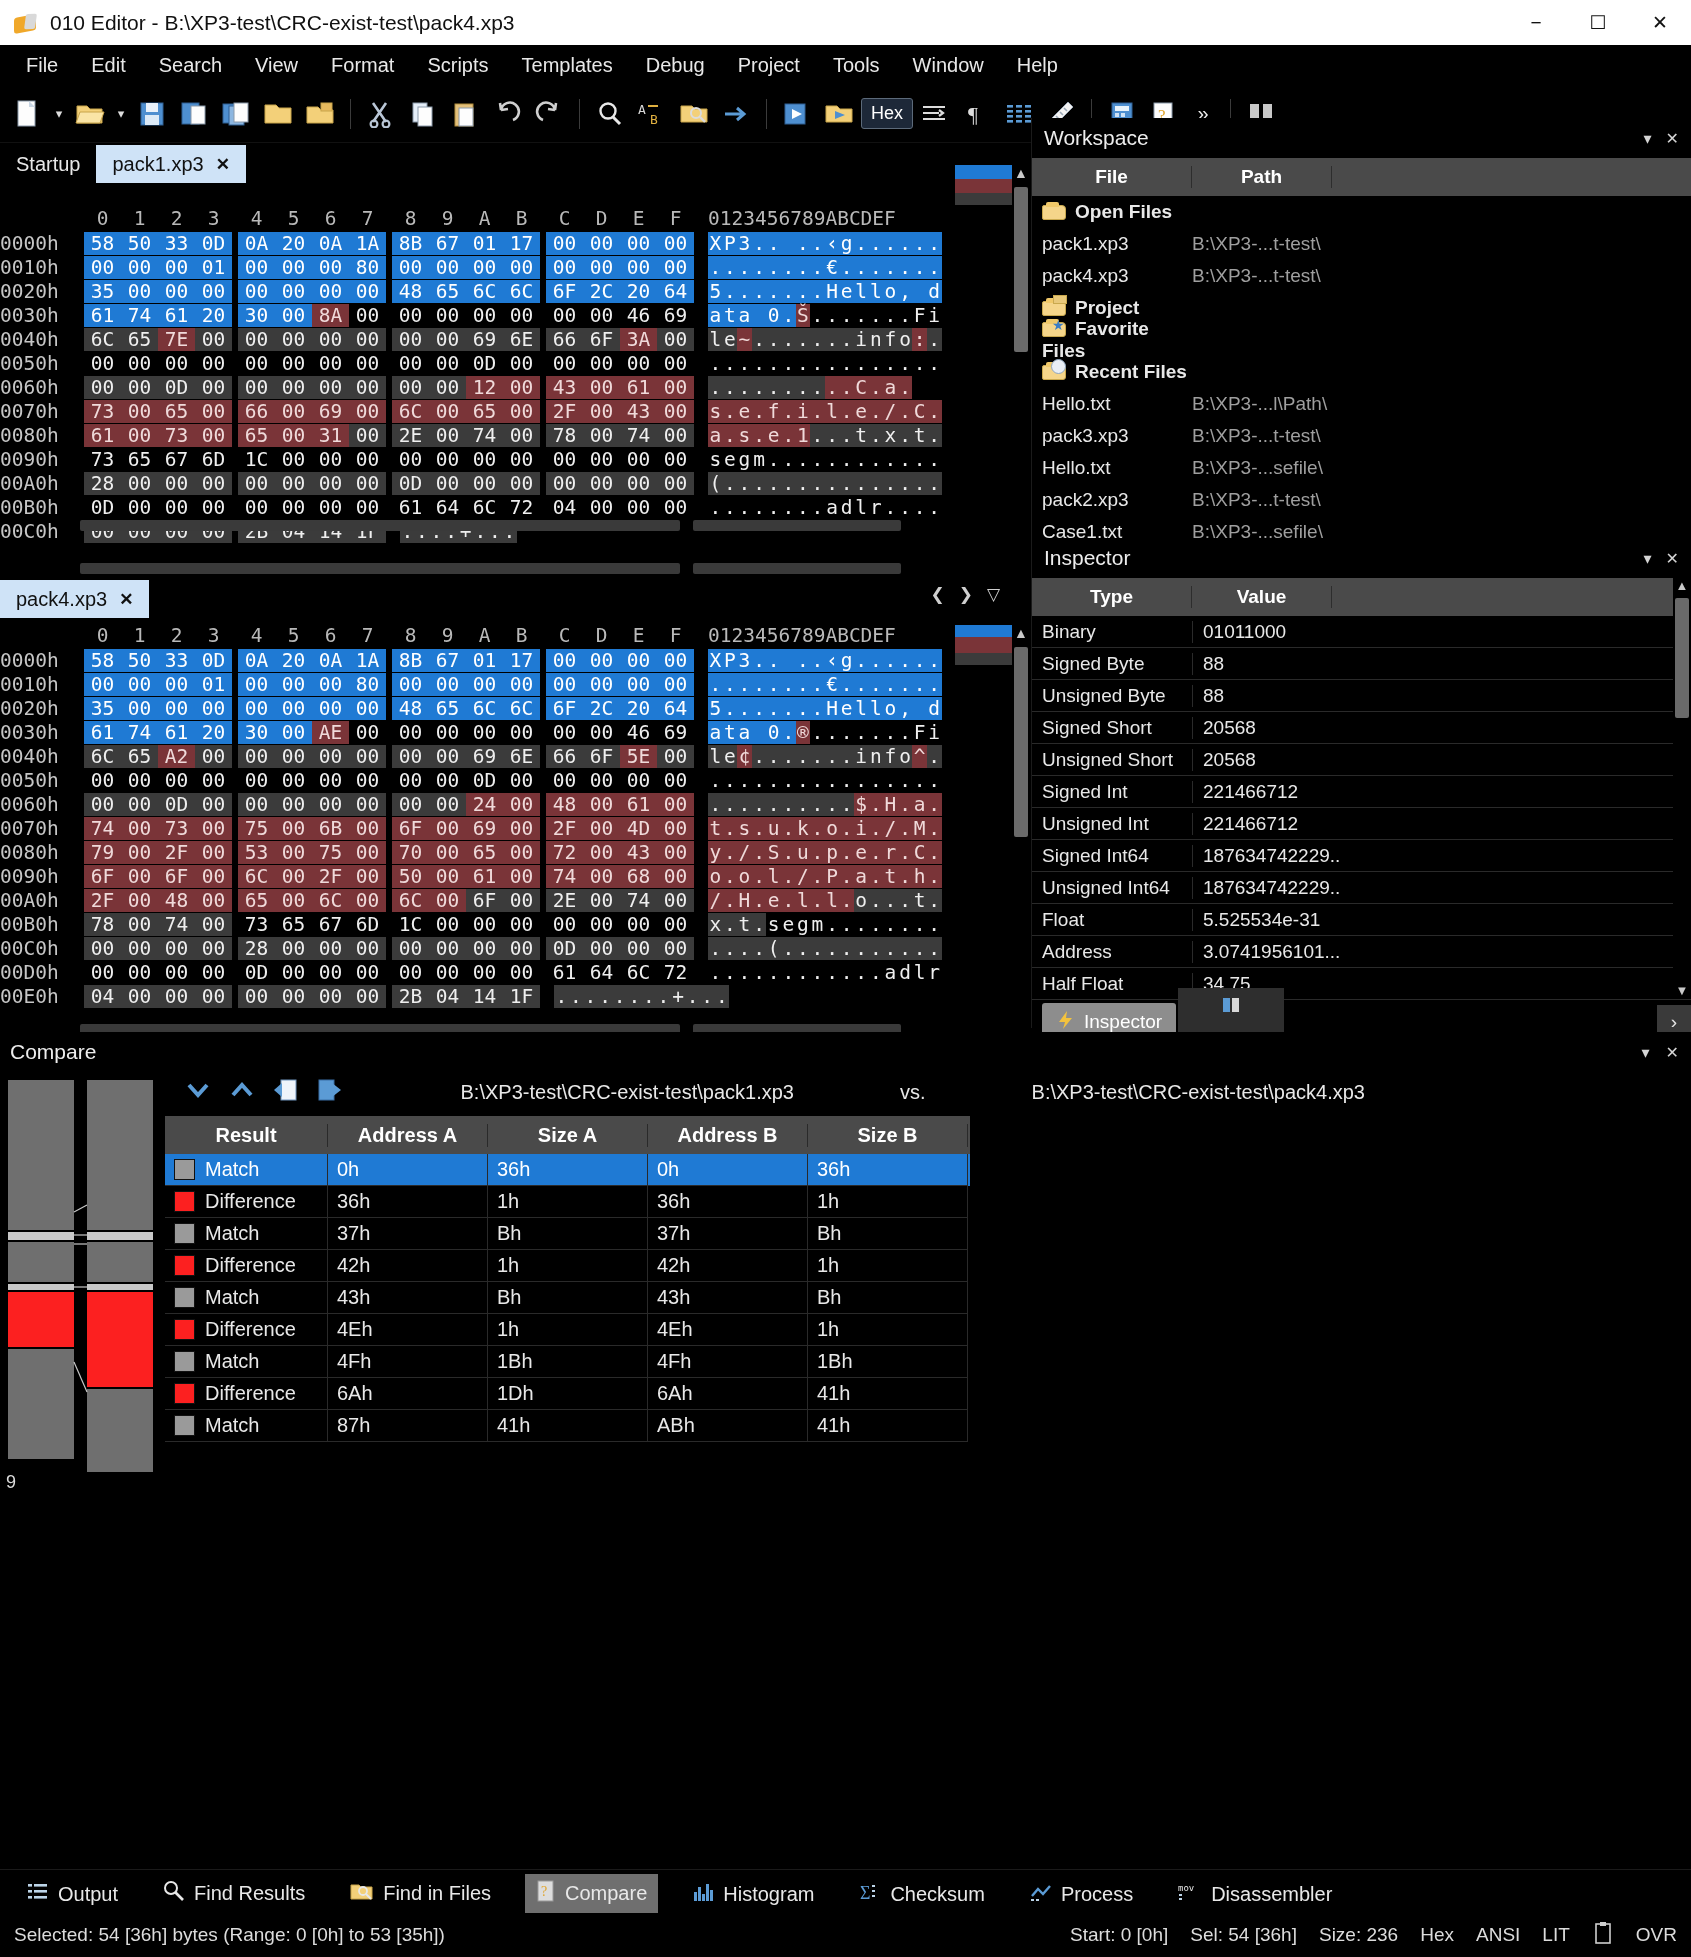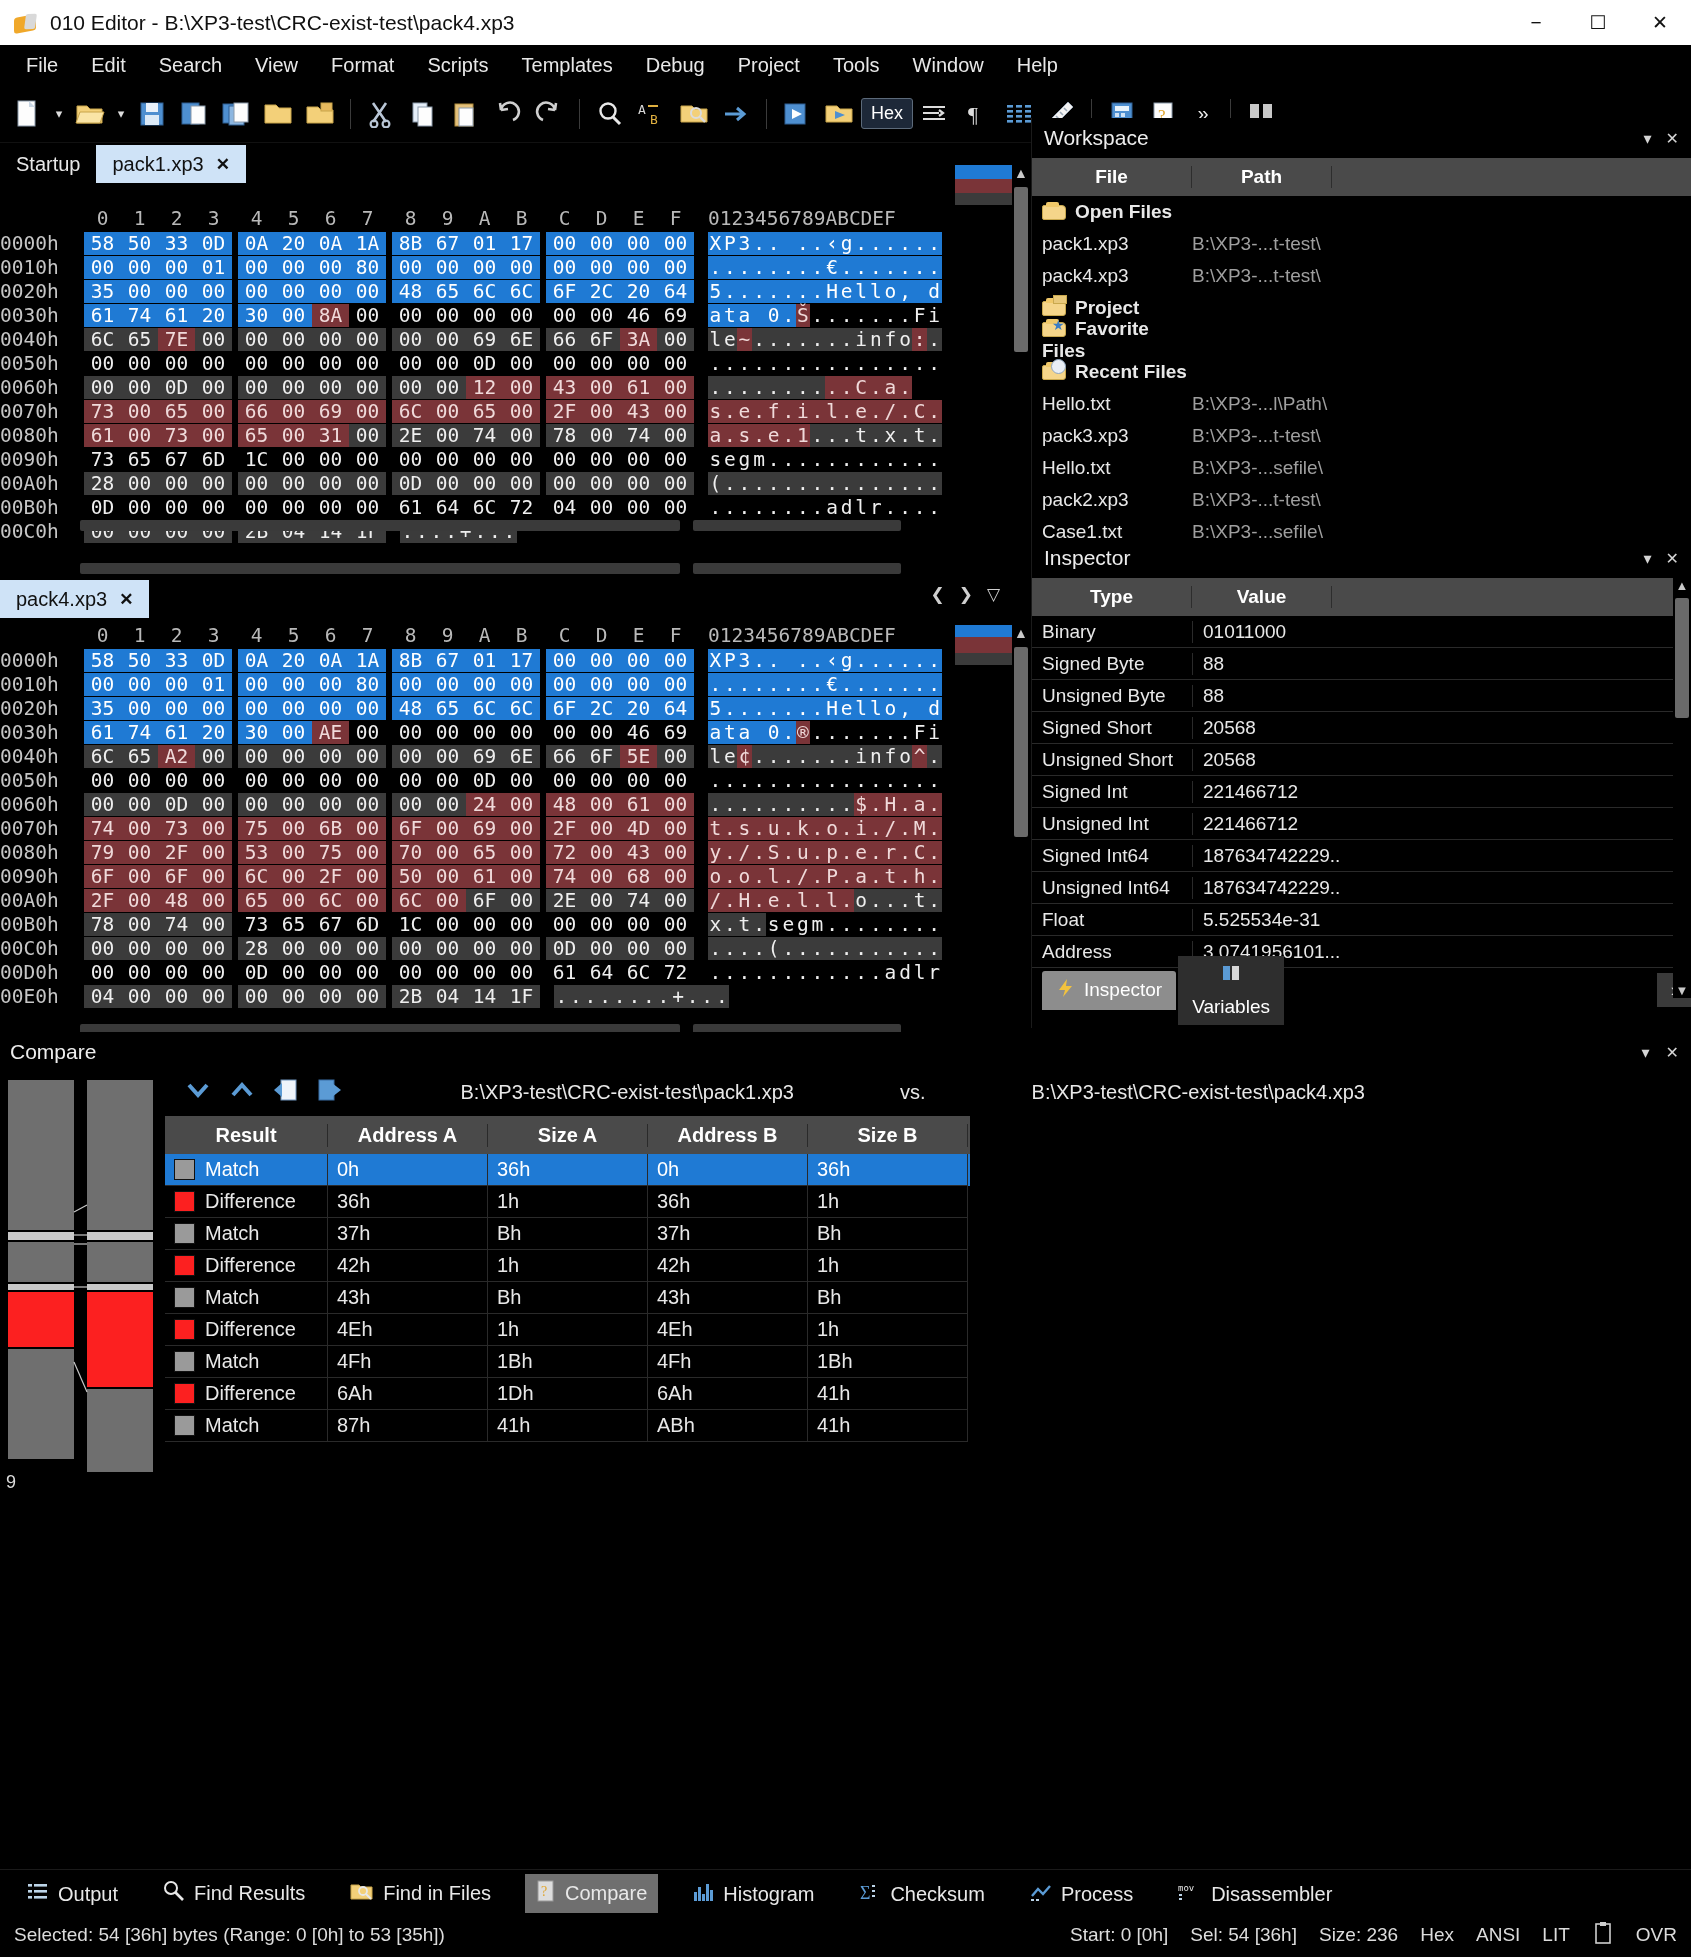--- a/index.html
+++ b/index.html
@@ -1695,20 +1695,24 @@
         <div style="width: 140px; padding-left: 10px; border-left: 1px solid rgb(42, 42, 42);">187634742229..</div>
       </div>
       <div class="trow" style="border-bottom: 1px solid rgb(42, 42, 42);">
         <div class="c1" style="width: 160px;">Float</div>
         <div style="width: 140px; padding-left: 10px; border-left: 1px solid rgb(42, 42, 42);">5.525534e-31</div>
       </div>
       <div class="trow" style="border-bottom: 1px solid rgb(42, 42, 42);">
         <div class="c1" style="width: 160px;">Address</div>
         <div style="width: 140px; padding-left: 10px; border-left: 1px solid rgb(42, 42, 42);">3.0741956101...</div>
       </div>
+      <div class="trow" style="border-bottom: 1px solid rgb(42, 42, 42);">
+        <div class="c1" style="width: 160px;">Half Float</div>
+        <div style="width: 140px; padding-left: 10px; border-left: 1px solid rgb(42, 42, 42);">34.75</div>
+      </div>
     </div>
   <div class="tabstrip" id="insptabs">
       <div class="pantab sel">
         <span><svg width="20" height="20">
             <polygon points="11,1 3,12 9,12 7,19 16,8 10,8" fill="#f2c23e"></polygon>
           </svg></span>
         <span>Inspector</span>
       </div>
       <div class="pantab un">
         <span><svg width="20" height="20">

